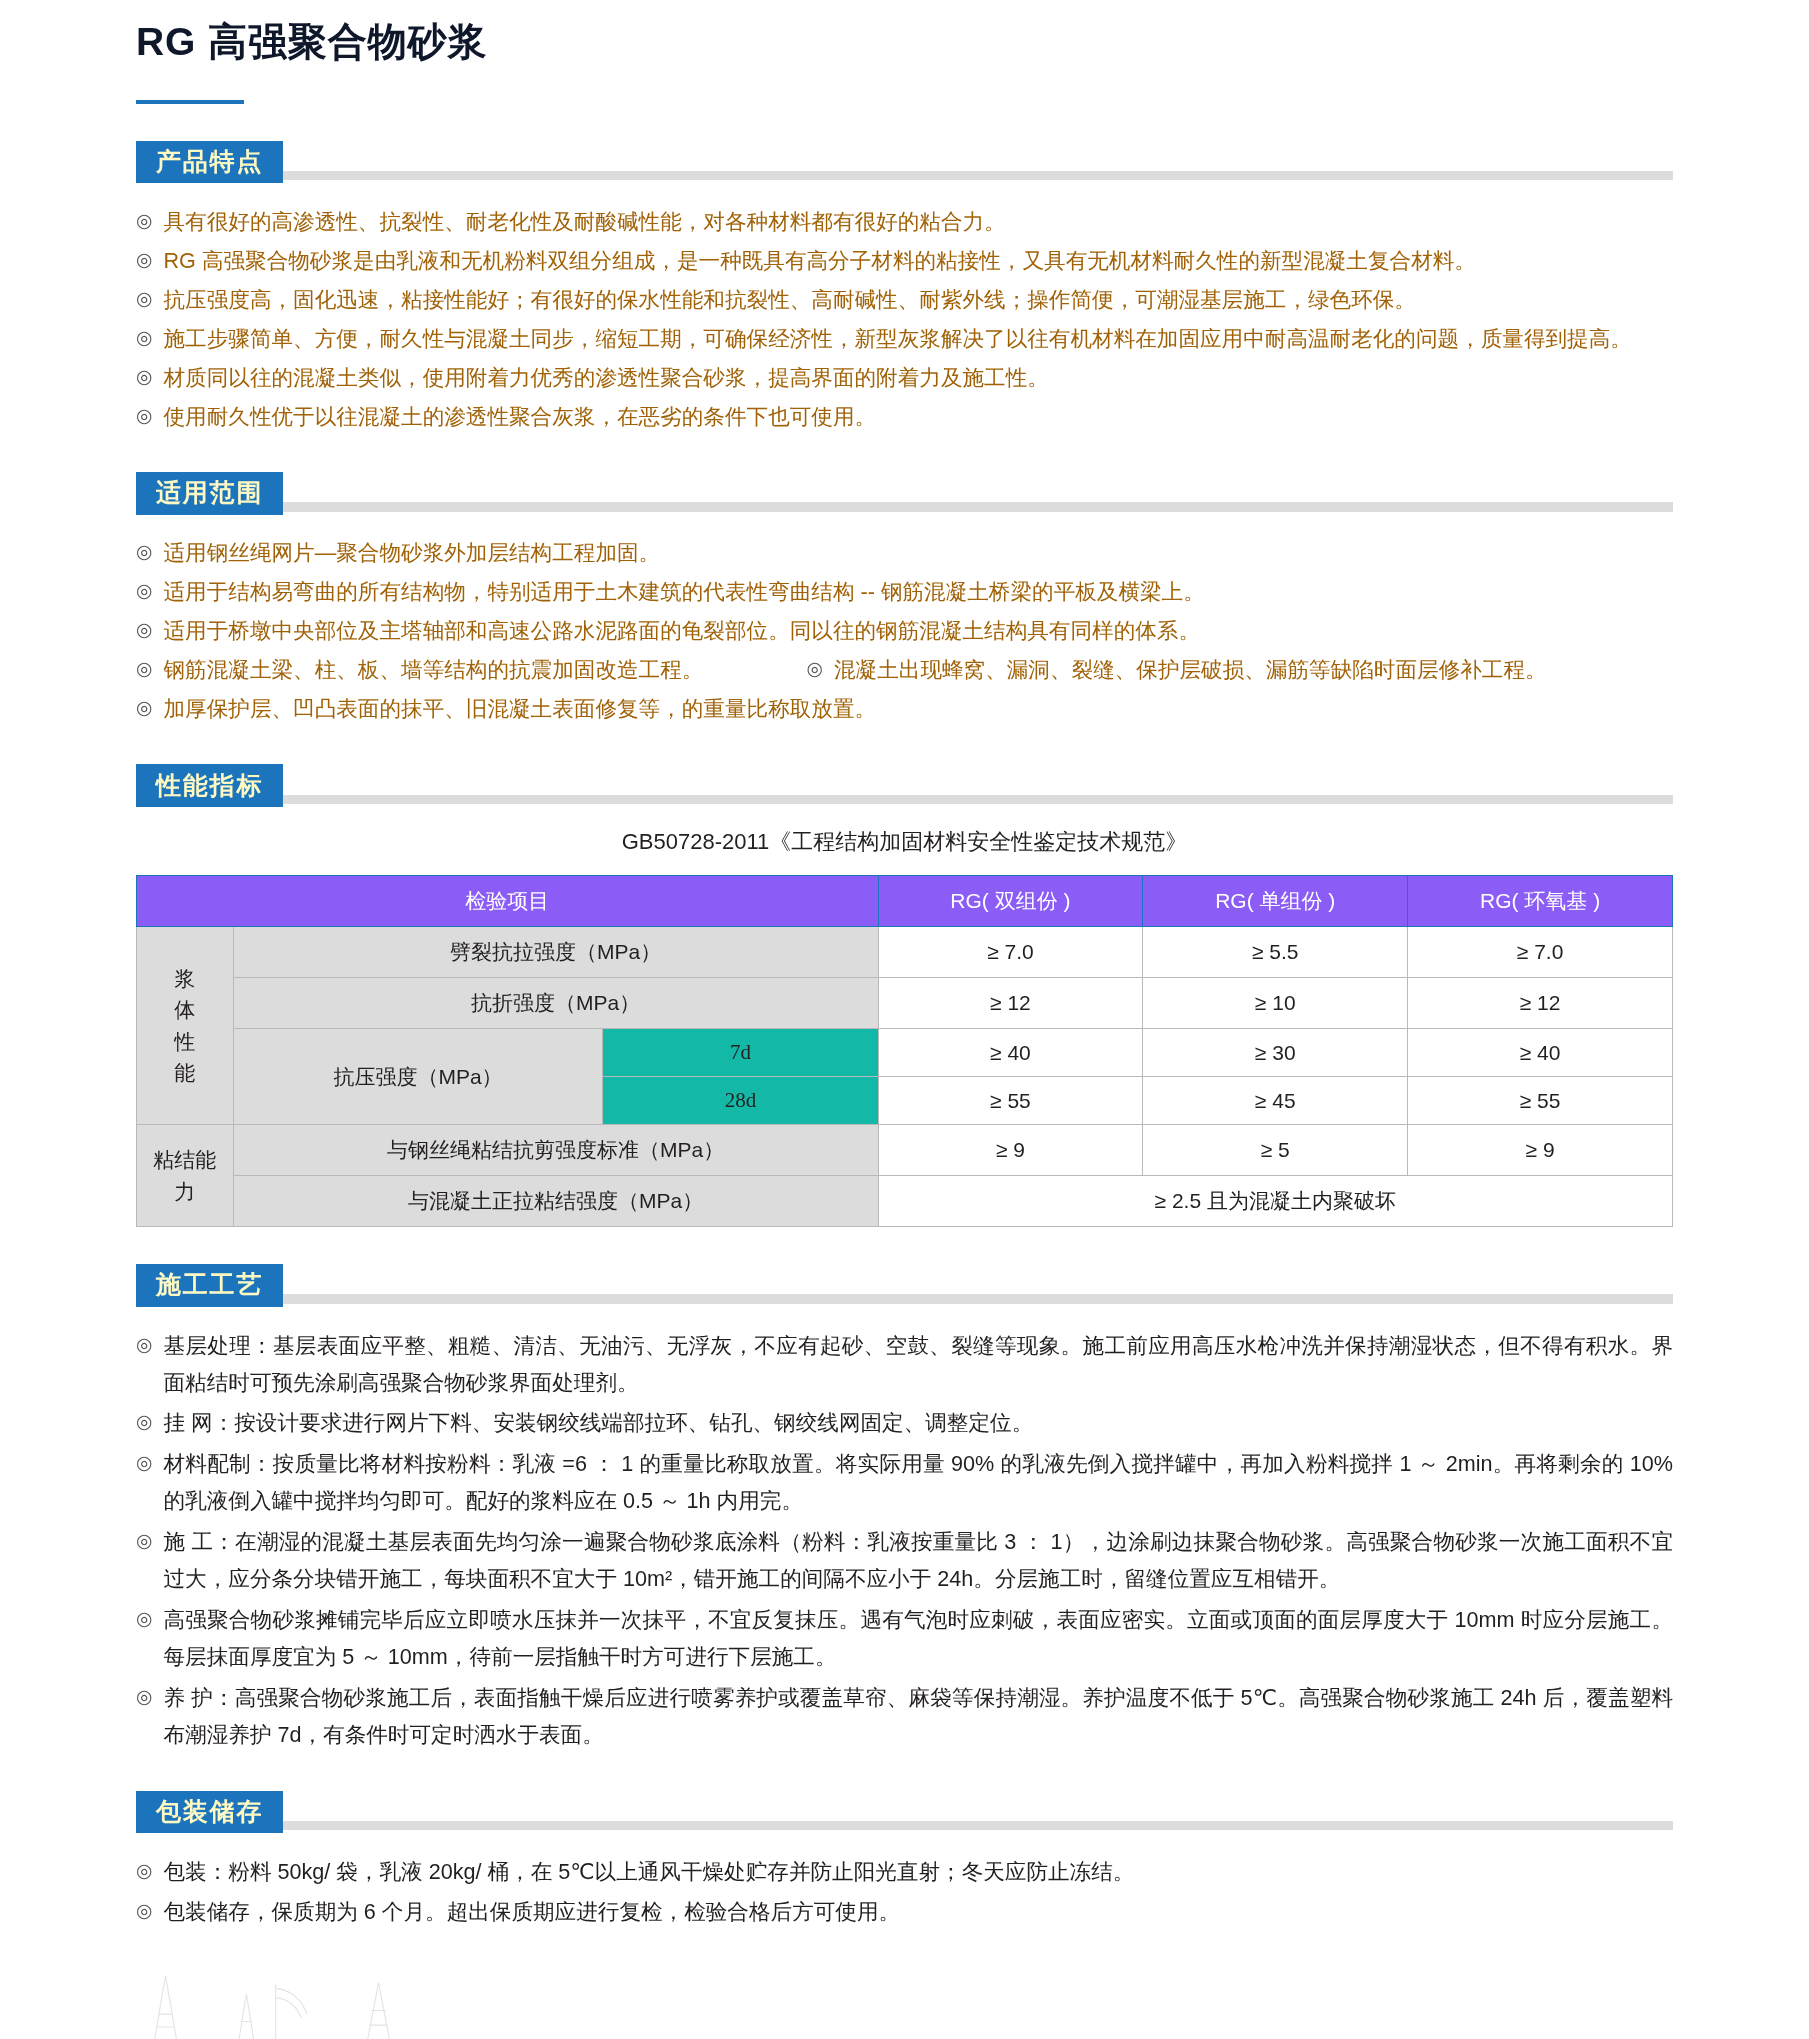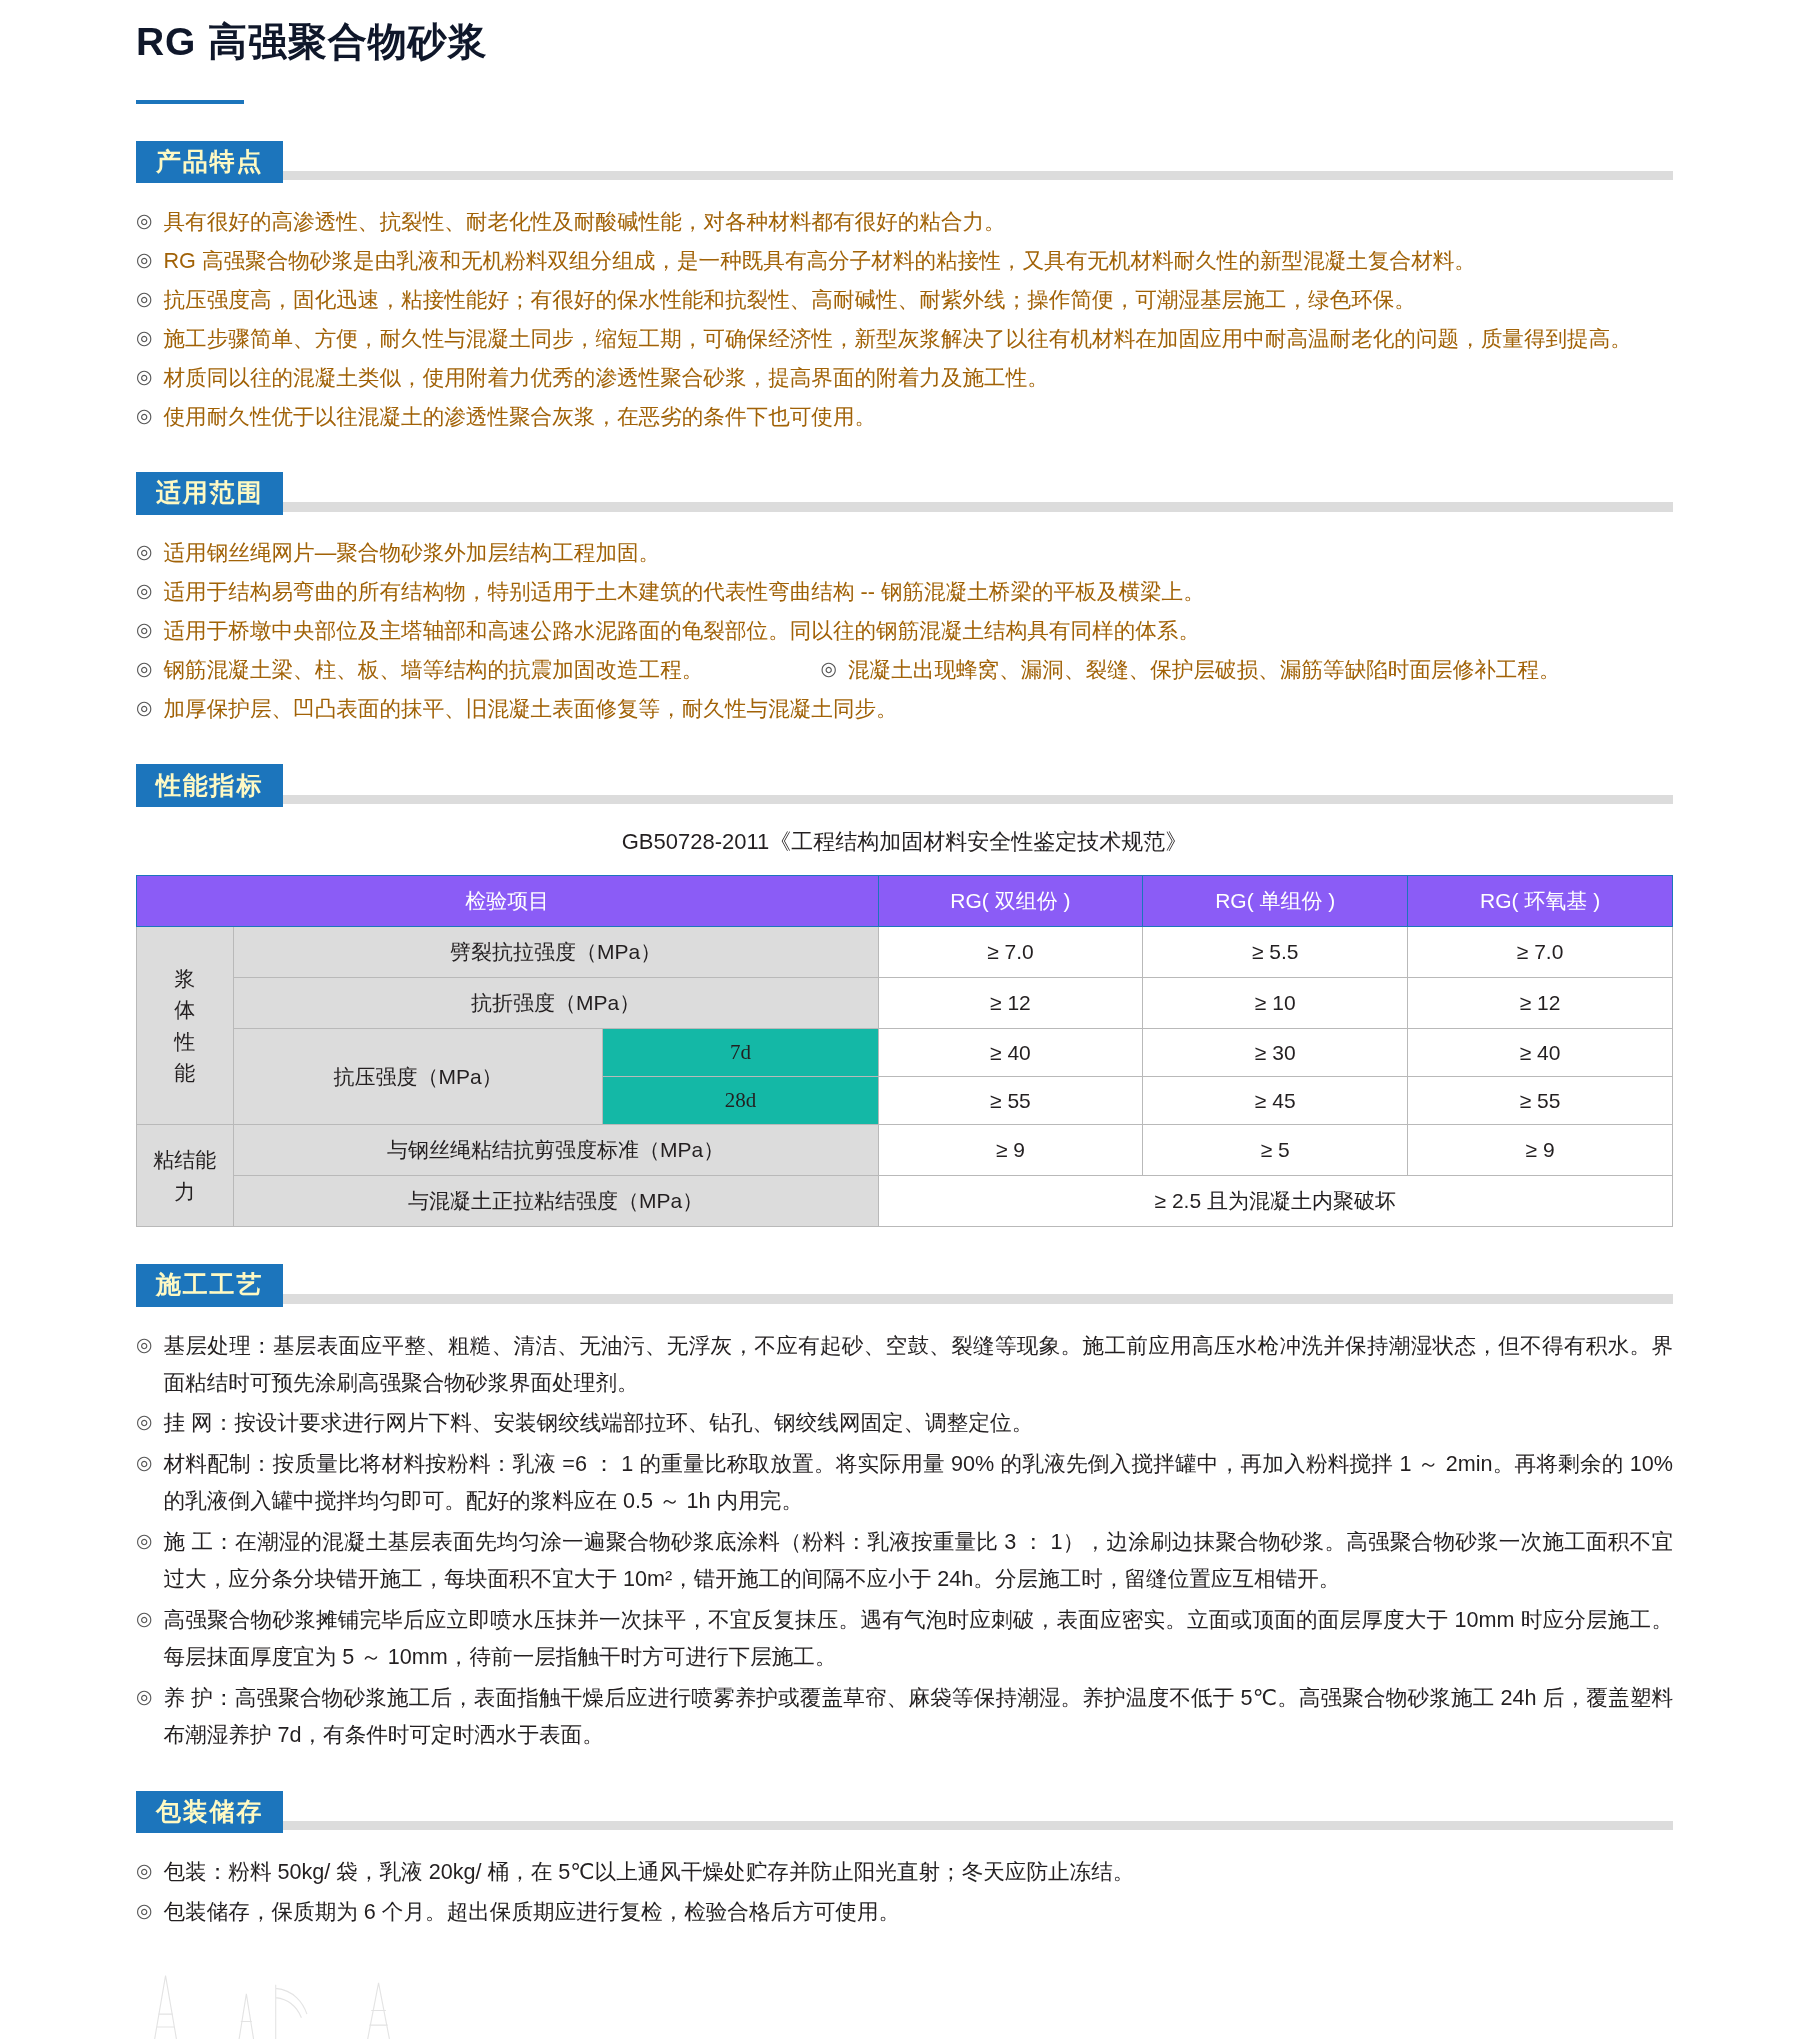--- a/index.html
+++ b/index.html
@@ -88,21 +88,21 @@
     content: "\25CE";
     position: absolute;
     left: 0;
     top: 0;
     color: #555;
     font-size: 19px;
     line-height: 1.85;
   }
   .bitem.two-col {
     display: flex;
-    gap: 14px;
+    gap: 0;
   }
   .bitem.two-col .c1 { width: 643px; flex: none; }
   .bitem.two-col .c2 { position: relative; padding-left: 27.5px; flex: 1; }
   .bitem.two-col .c2::before {
     content: "\25CE";
     position: absolute;
     left: 0; top: 0;
     color: #555;
     font-size: 19px;
     line-height: 1.85;
@@ -210,21 +210,21 @@
       <span class="tail"></span>
     </div>
     <ul class="blist">
       <li class="bitem">适用钢丝绳网片—聚合物砂浆外加层结构工程加固。</li>
       <li class="bitem">适用于结构易弯曲的所有结构物，特别适用于土木建筑的代表性弯曲结构 -- 钢筋混凝土桥梁的平板及横梁上。</li>
       <li class="bitem">适用于桥墩中央部位及主塔轴部和高速公路水泥路面的龟裂部位。同以往的钢筋混凝土结构具有同样的体系。</li>
       <li class="bitem two-col">
         <span class="c1">钢筋混凝土梁、柱、板、墙等结构的抗震加固改造工程。</span>
         <span class="c2">混凝土出现蜂窝、漏洞、裂缝、保护层破损、漏筋等缺陷时面层修补工程。</span>
       </li>
-      <li class="bitem">加厚保护层、凹凸表面的抹平、旧混凝土表面修复等，耐久性与混凝土同步。</li>
+      <li class="bitem">加厚保护层、凹凸表面的抹平、旧混凝土表面修复等，的重量比称取放置。</li>
     </ul>
   </div>
 
   <div class="section">
     <div class="sec-head">
       <span class="tag">性能指标</span>
       <span class="tail"></span>
     </div>
     <div class="table-caption">GB50728-2011《工程结构加固材料安全性鉴定技术规范》</div>
     <table class="spec">

